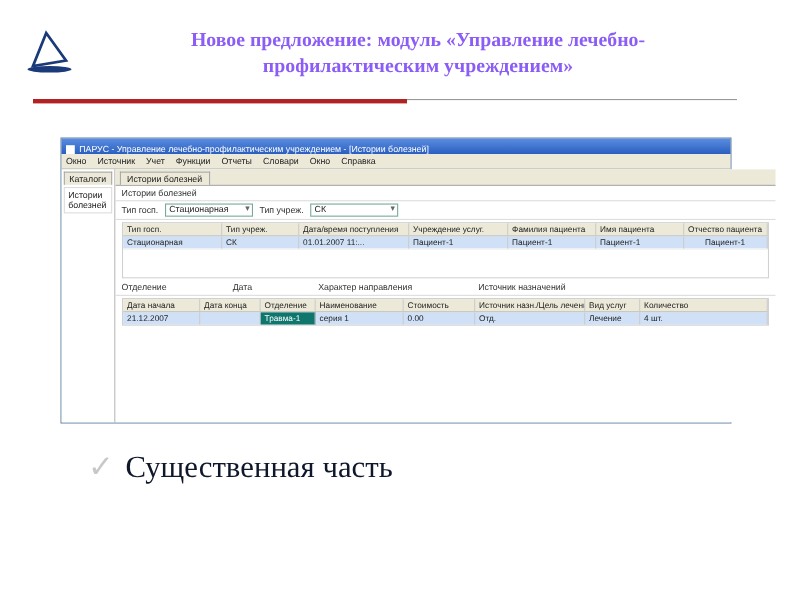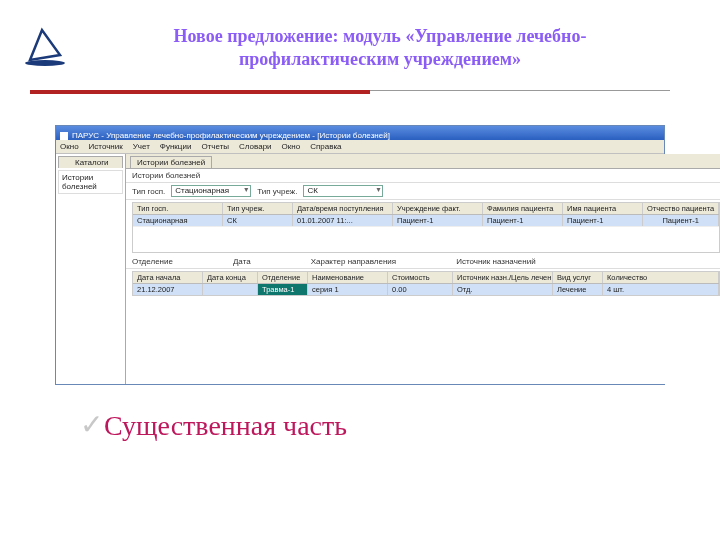--- a/index.html
+++ b/index.html
@@ -12,41 +12,41 @@
   .rule .rest { position: absolute; left: 340px; top: 0; width: 300px; height: 1px; background: #999; }
 
   .app { position: absolute; top: 125px; left: 55px; width: 610px; height: 260px; border: 1px solid #6888b7; font-family: Tahoma, sans-serif; font-size: 8px; color: #222; background: #ece9d8; }
   .titlebar { height: 14px; background: linear-gradient(#5a8de0,#2a5fc0); color: #fff; display: flex; align-items: flex-end; padding: 0 4px; gap: 4px; font-size: 8px; }
   .titlebar .icon { width: 8px; height: 8px; background: #fff; display: inline-block; }
   .menubar { height: 14px; background: #ece9d8; display: flex; align-items: center; padding: 0 4px; gap: 10px; border-bottom: 1px solid #c0c0c0; }
   .menubar .mi + .mi::before { content: ""; }
   .mi { cursor: default; }
   .body { display: flex; height: calc(100% - 28px); }
   .side { width: 70px; border-right: 1px solid #aaa; background: #fff; }
-  .side .tab { background: #ece9d8; border: 1px solid #aaa; border-bottom: none; padding: 1px 16px; margin: 2px 2px 0 2px; font-size: 8px; }
+  .side .tab { background: #ece9d8; border: 1px solid #aaa; border-bottom: none; padding: 1px 4px; margin: 2px 2px 0 2px; font-size: 8px; }
   .side .item { background: #fff; margin: 2px; padding: 2px 3px; font-size: 8px; border: 1px solid #ddd; }
   .main { flex: 1; background: #fff; display: flex; flex-direction: column; }
   .tabs { display: flex; background: #ece9d8; border-bottom: 1px solid #aaa; padding: 2px 4px 0 4px; gap: 2px; }
   .tabs .tab { background: #ece9d8; border: 1px solid #aaa; border-bottom: none; padding: 1px 6px; font-size: 8px; }
   .formrow { display: flex; align-items: center; padding: 2px 6px; gap: 6px; border-bottom: 1px solid #ddd; }
   .formrow .lbl { font-size: 8px; color: #333; }
   .combo { border: 1px solid #7a9; background: #fff; padding: 0 12px 0 3px; height: 12px; font-size: 8px; min-width: 80px; position: relative; }
   .combo::after { content: "▾"; position: absolute; right: 2px; top: -1px; color: #666; font-size: 8px; }
   .grid { border: 1px solid #ccc; margin: 2px 6px; }
   .ghdr { display: flex; background: #ece9d8; border-bottom: 1px solid #bbb; }
   .gcell { padding: 1px 4px; font-size: 7.5px; border-right: 1px solid #ccc; white-space: nowrap; overflow: hidden; }
   .grow { display: flex; }
   .sel { background: #cfe0f7; }
   .c1 { width: 90px; } .c2 { width: 70px; } .c3 { width: 100px; } .c4 { width: 90px; } .c5 { width: 80px; } .c6 { width: 80px; } .c7 { flex: 1; text-align: center; }
   .subtabs { display: flex; padding: 2px 6px; gap: 2px; border-bottom: 1px solid #ddd; flex-wrap: wrap; }
   .subtabs .stab { border: 1px solid #aaa; background: #ece9d8; padding: 0 4px; font-size: 7.5px; white-space: nowrap; }
   .stab.blue { color: #004de0; }
   .d1{width:70px}.d2{width:55px}.d3{width:50px}.d4{width:80px}.d5{width:65px}.d6{width:100px}.d7{width:50px}.d8{flex:1}
 
-  .watermark { position: absolute; top: 410px; left: 80px; font-size: 28px; color: #be185d; font-family: "Times New Roman", serif; display: flex; align-items: center; }
+  .watermark { position: absolute; top: 410px; left: 80px; font-size: 28px; color: #0f172a; font-family: "Times New Roman", serif; display: flex; align-items: center; gap: 10px; }
   .watermark .chk { width: 24px; height: 20px; position: relative; }
   .watermark .chk::before { content: "✓"; color: #c8c8c8; font-size: 28px; position: absolute; left: 0; top: -8px; }
 </style>
 </head>
 <body>
 
 <div class="slide">
   <div class="logo">
     <svg viewBox="0 0 50 45">
         <path d="M10 35 L22 5 L40 30 Z" fill="none" stroke="#1b3a7a" stroke-width="2.5"></path>
@@ -90,21 +90,21 @@
           <span class="lbl">Тип госп.</span>
           <div class="combo">Стационарная</div>
           <span class="lbl">Тип учреж.</span>
           <div class="combo">СК</div>
         </div>
         <div class="grid">
           <div class="ghdr">
             <div class="gcell c1">Тип госп.</div>
             <div class="gcell c2">Тип учреж.</div>
             <div class="gcell c3">Дата/время поступления</div>
-            <div class="gcell c4">Учреждение факт.</div>
+            <div class="gcell c4">Учреждение услуг.</div>
             <div class="gcell c5">Фамилия пациента</div>
             <div class="gcell c6">Имя пациента</div>
             <div class="gcell c7">Отчество пациента</div>
           </div>
           <div class="grow sel">
             <div class="gcell c1">Стационарная</div>
             <div class="gcell c2">СК</div>
             <div class="gcell c3">01.01.2007 11:...</div>
             <div class="gcell c4">Пациент-1</div>
             <div class="gcell c5">Пациент-1</div>

